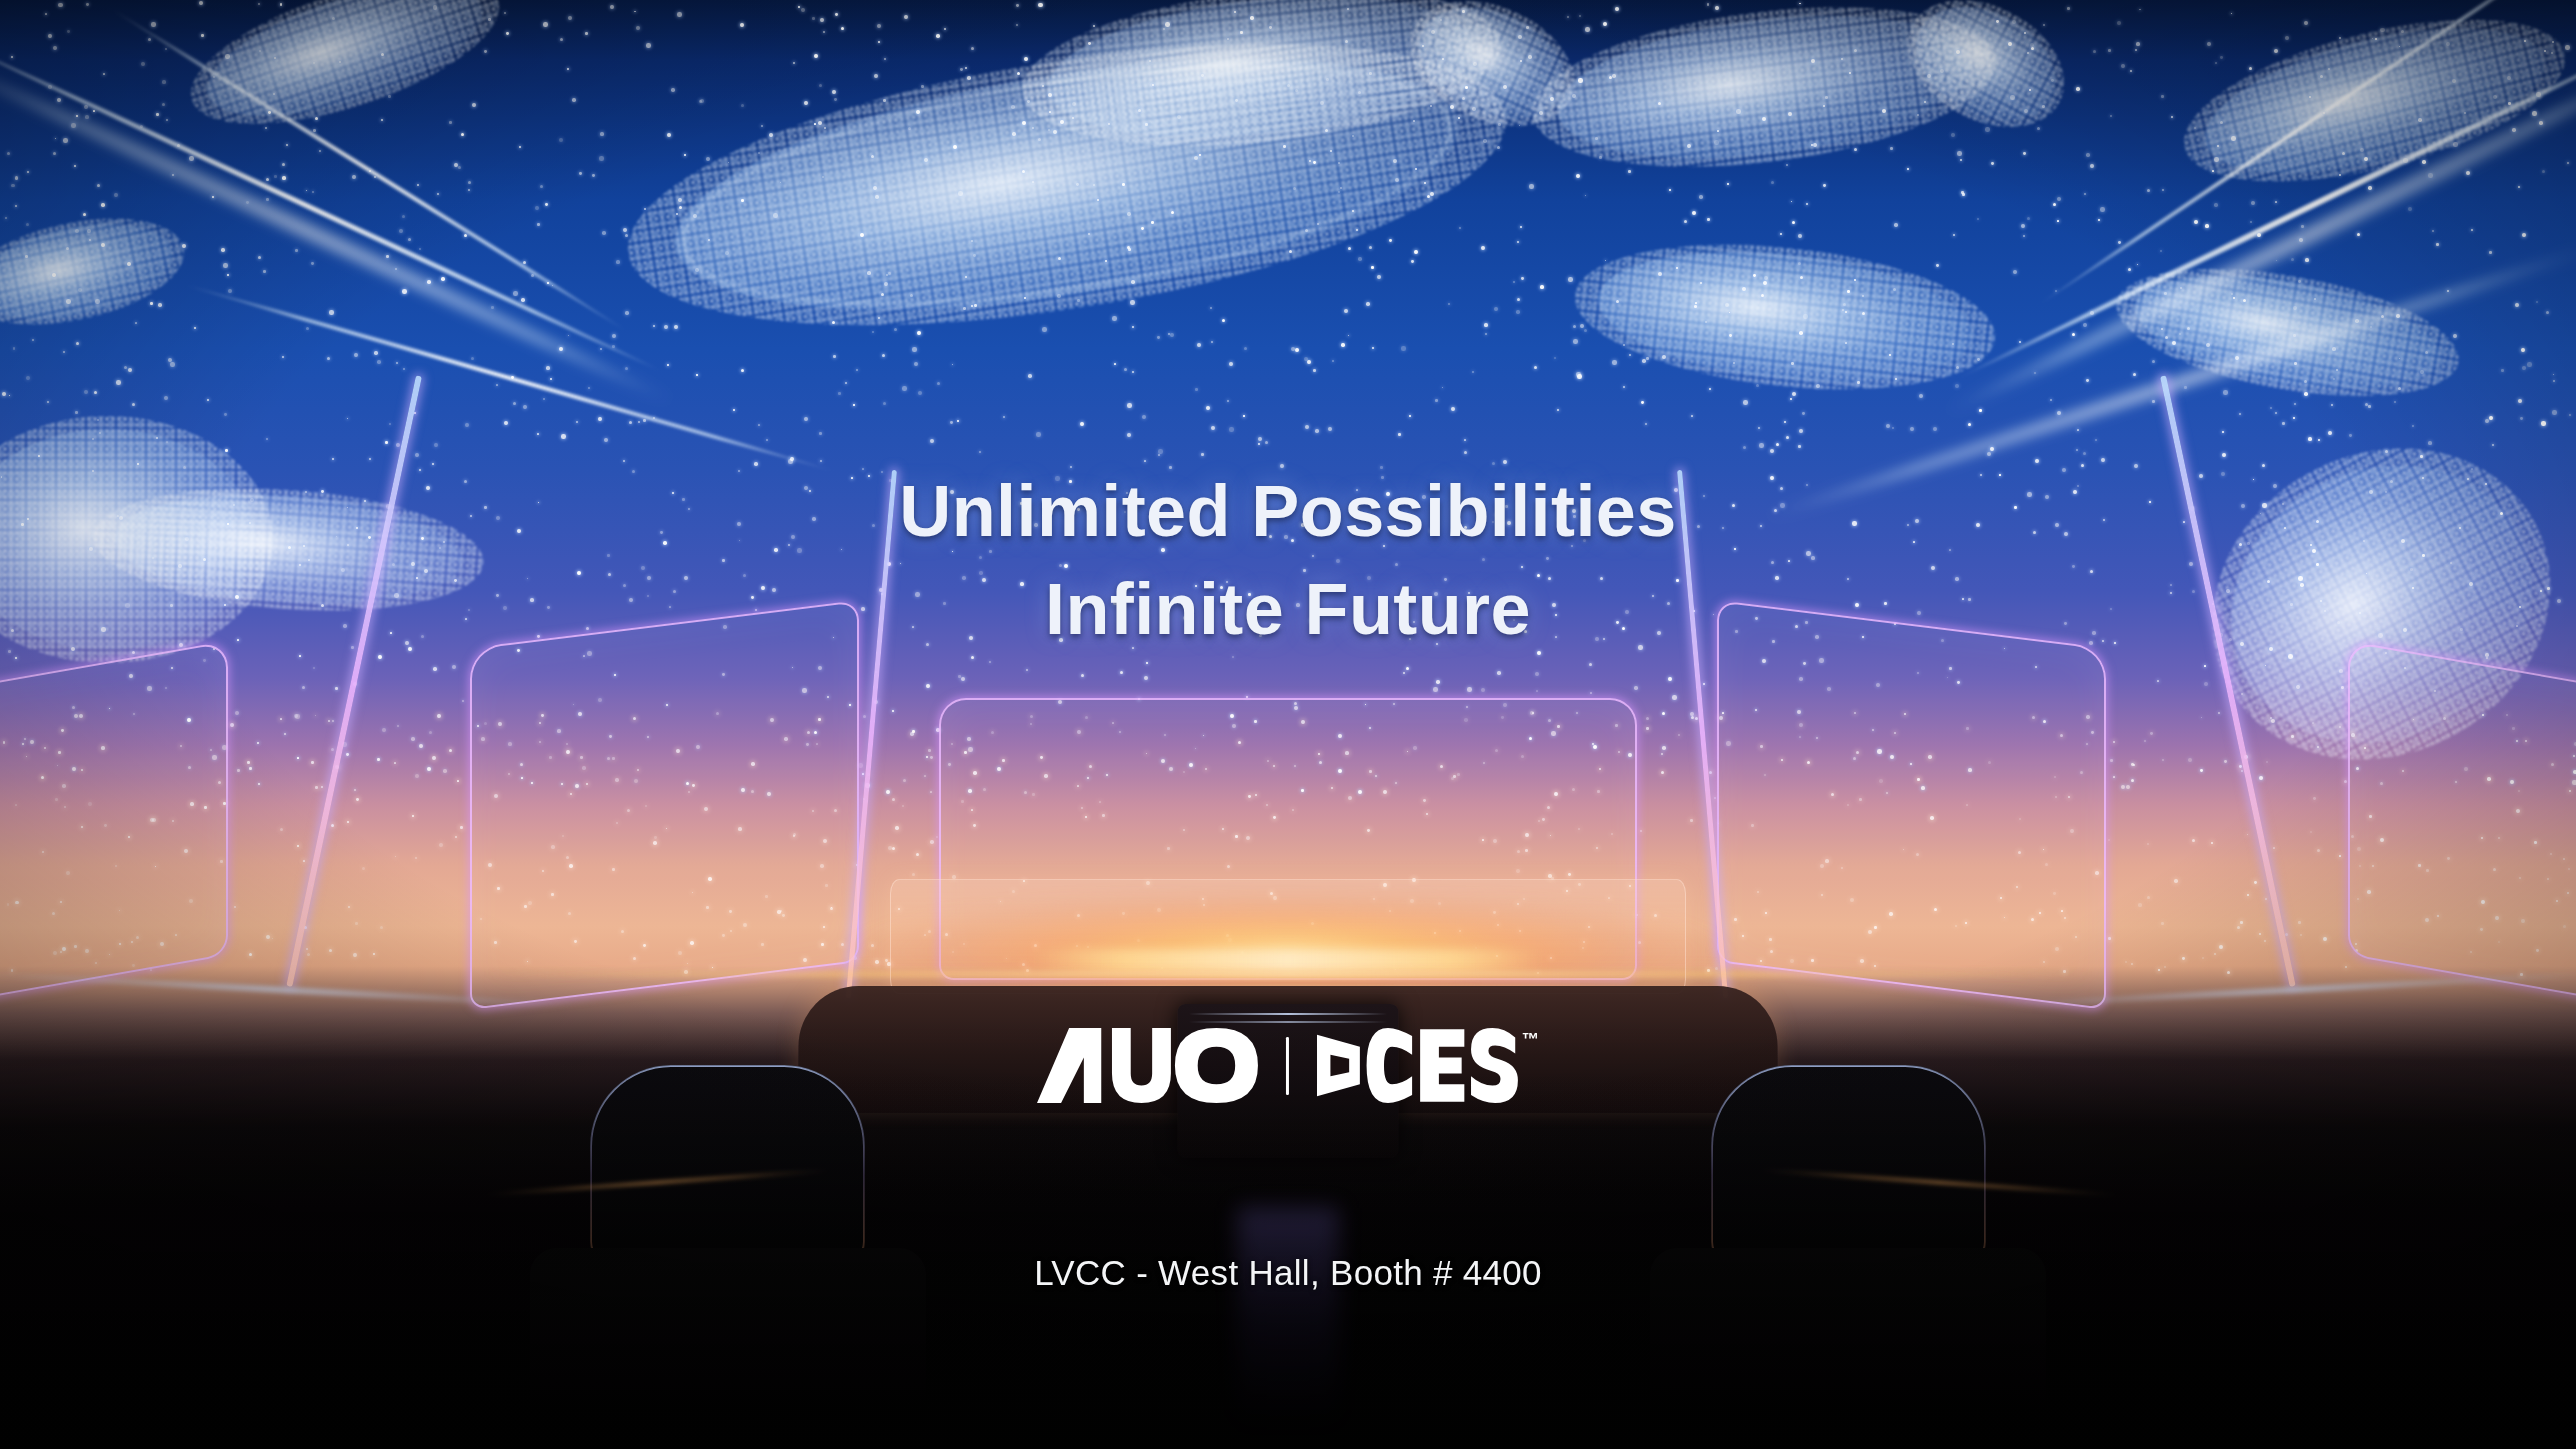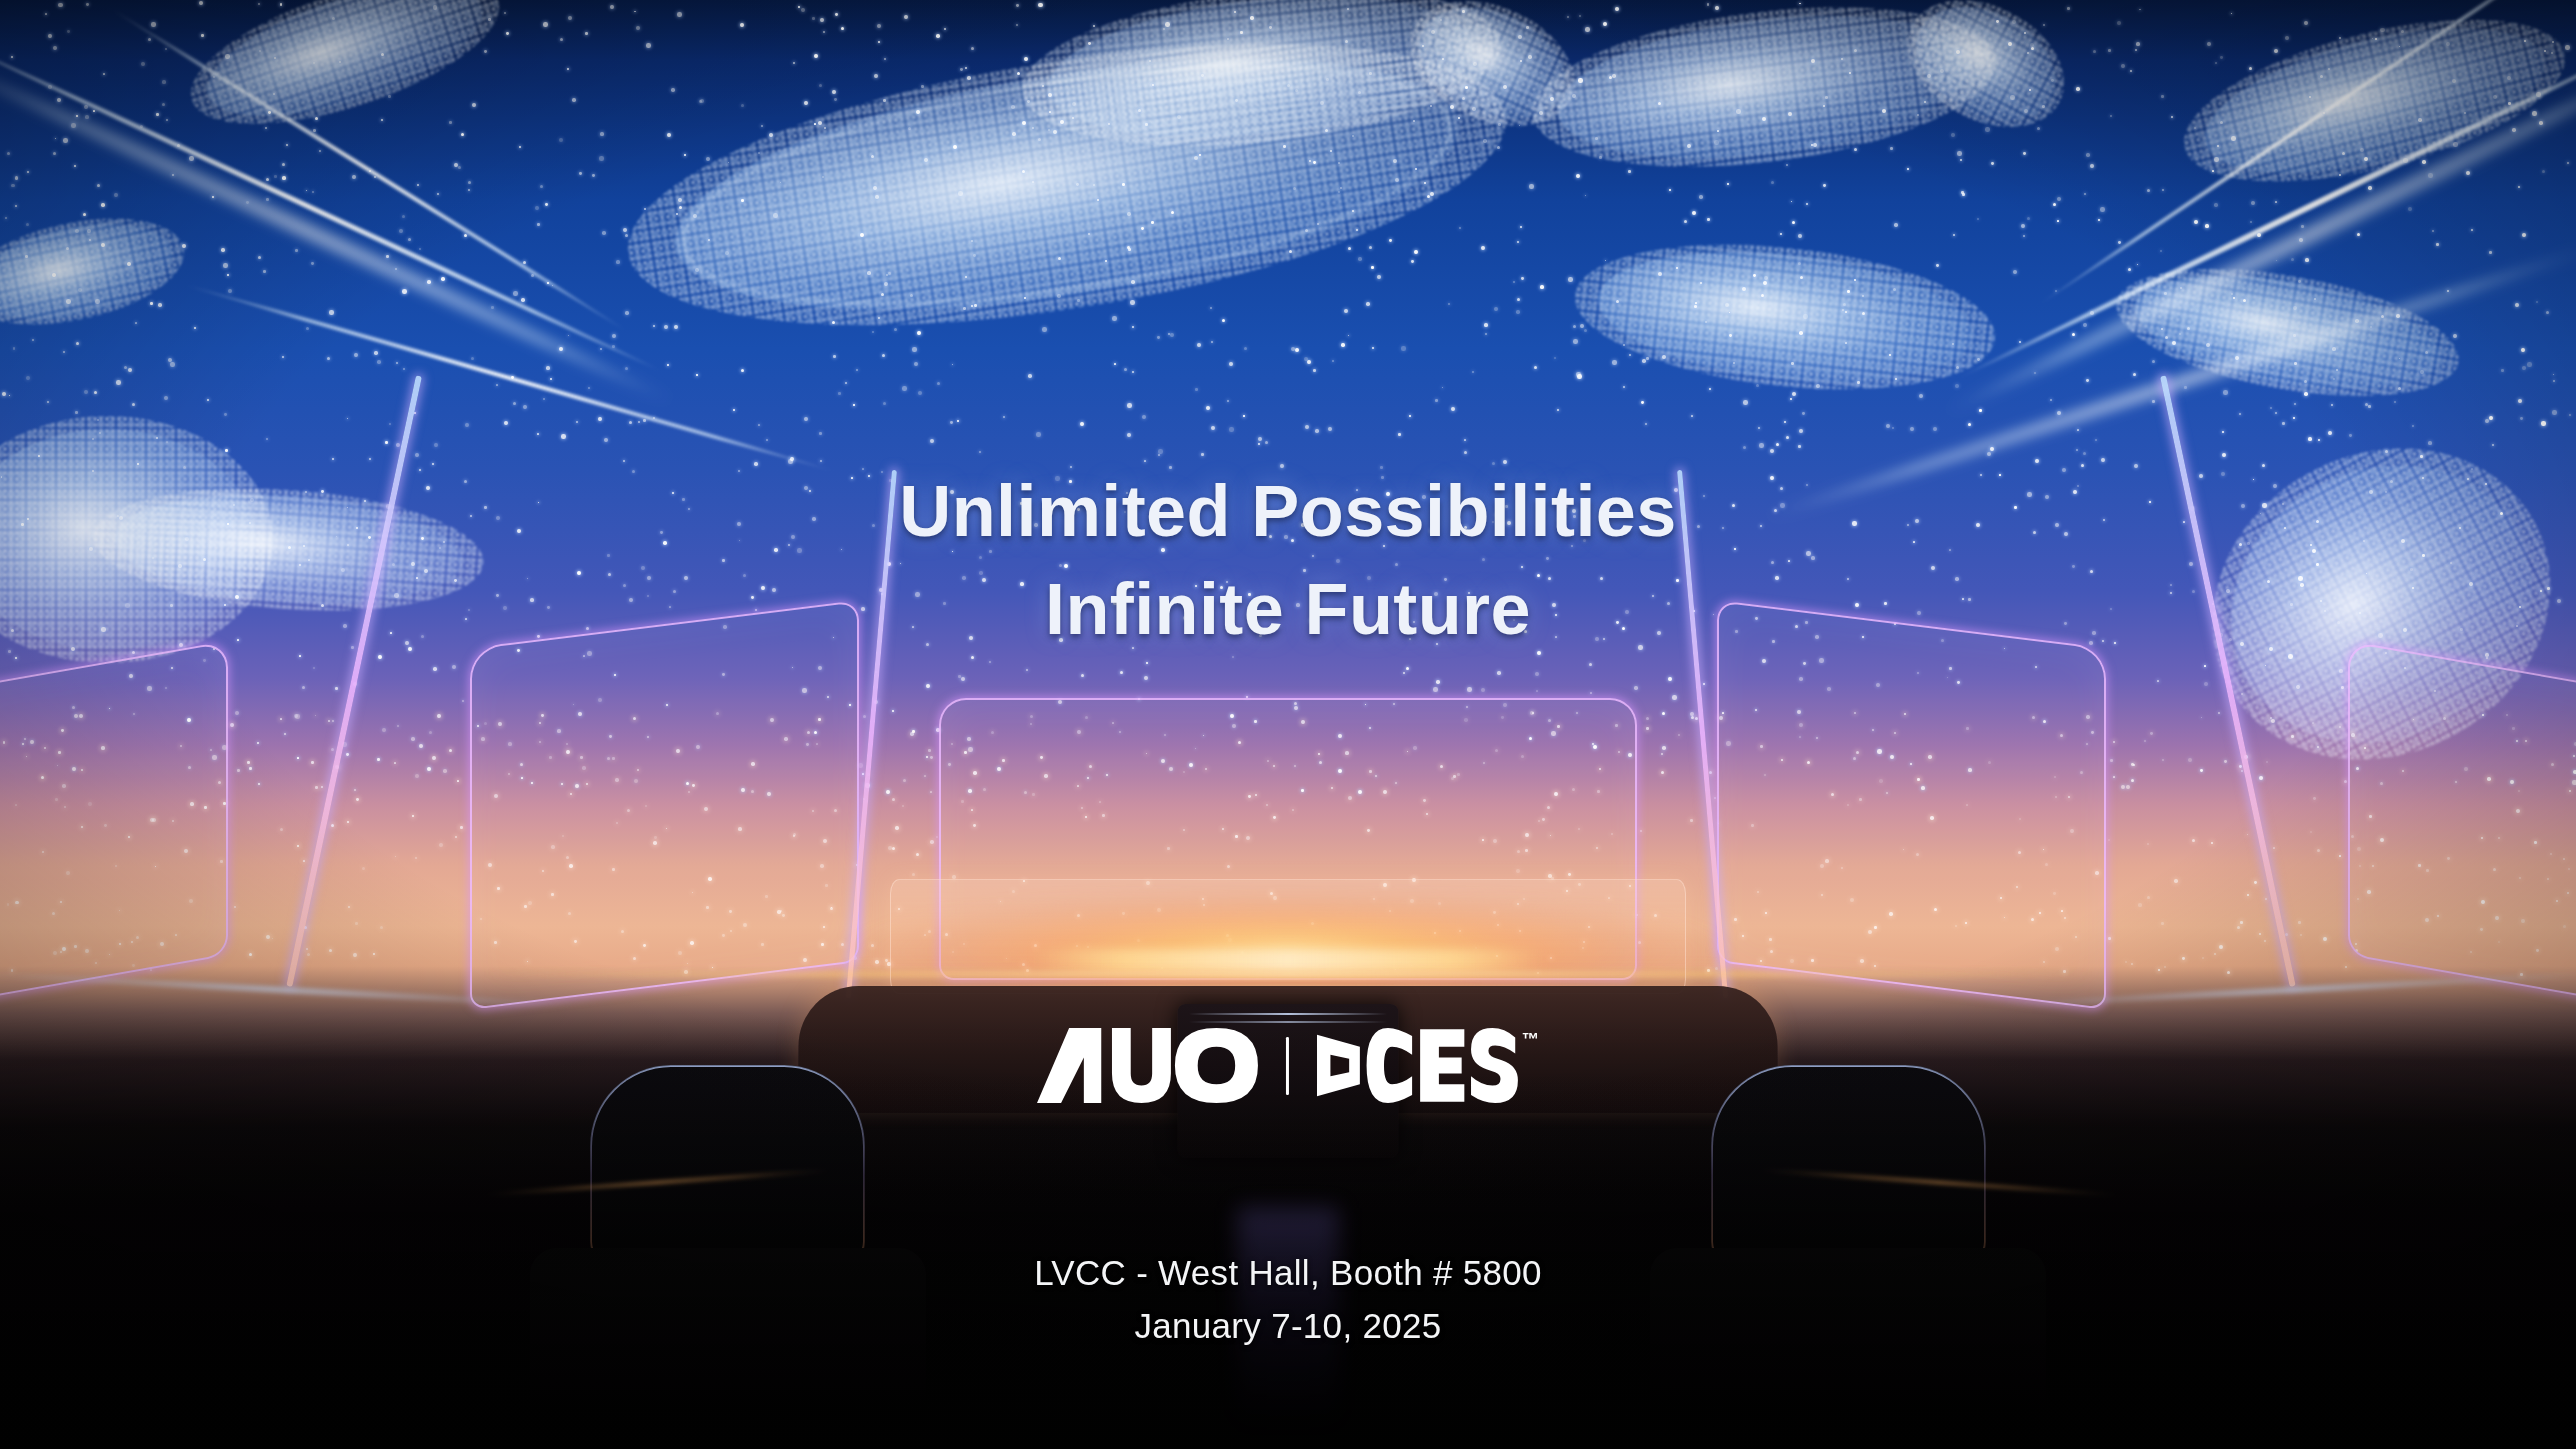--- a/index.html
+++ b/index.html
@@ -2474,18 +2474,17 @@
         <path d="M296 14 Q280 0 262 0 Q230 0 230 32 Q230 54 254 62 L266 66
                  Q274 69 274 76 Q274 86 262 86 Q246 86 230 72 L230 100
                  Q248 112 266 112 Q300 112 300 78 Q300 56 276 48 L264 44
                  Q256 41 256 34 Q256 26 266 26 Q280 26 296 38 Z" fill="#ffffff"></path>
       </svg>
       <span style="color:#fff; font-size:17.4px; font-weight:bold; margin-left:4px; margin-top:2.7px; line-height:1;">™</span>
     </div>
   </div>
 
   <div class="event">
-    <div>LVCC - West Hall, Booth # 5800</div>
-    <div>January 7-10, 2025</div>
+    <div>LVCC - West Hall, Booth # 4400</div>
   </div>
 
 </div>
 
 
 </body></html>

